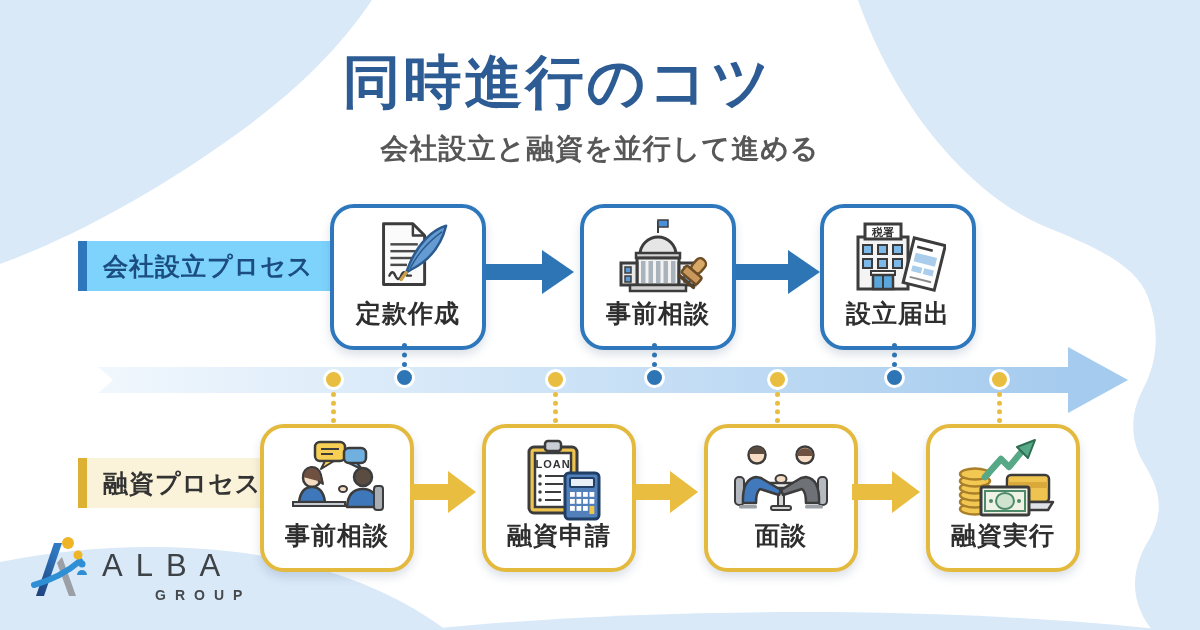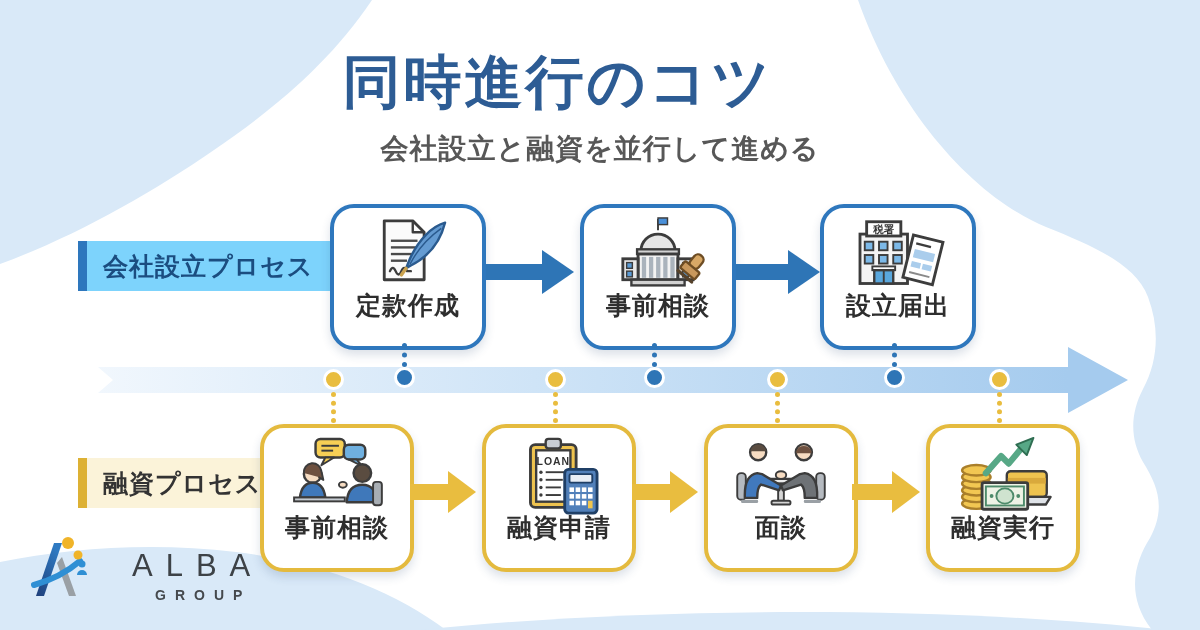--- a/index.html
+++ b/index.html
@@ -35,21 +35,21 @@
   .step{
     position:absolute;width:148px;height:138px;background:#fff;border-radius:24px;
     box-shadow:0 5px 10px rgba(40,70,110,.16);
     display:flex;flex-direction:column;align-items:center;box-sizing:content-box;
   }
   .step.blue{border:4px solid #2e77bd;top:204px;}
   .step.yellow{border:4px solid #e4ba3e;top:424px;width:146px;height:140px;}
   .step .ic{flex:1 1 auto;margin-top:9px;}
   .step-label{
     font-size:25px;font-weight:800;color:#2e2e2e;line-height:1;
-    padding-bottom:28px;letter-spacing:1px;white-space:nowrap;
+    padding-bottom:20px;letter-spacing:1px;white-space:nowrap;
   }
 
   .harrow{position:absolute;}
   .harrow .bar{position:absolute;left:0;top:14px;height:16px;}
   .harrow .head{position:absolute;right:0;top:0;width:0;height:0;}
   .harrow.blue{top:250px;height:44px;}
   .harrow.blue .bar{right:28px;background:#2e75b6;}
   .harrow.blue .head{border-top:22px solid transparent;border-bottom:22px solid transparent;border-left:32px solid #2e75b6;}
   .harrow.yellow{top:471px;height:42px;}
   .harrow.yellow .bar{top:13px;right:24px;background:#e9bd3f;}
@@ -72,21 +72,21 @@
 
   .conn{position:absolute;width:0;}
   .conn.blue{border-left:5px dotted #2e75b6;top:343px;height:24px;}
   .conn.yellow{border-left:5px dotted #e9bd3f;top:392px;height:31px;}
   .dotc{position:absolute;width:15px;height:15px;border-radius:50%;border:3px solid #fff;}
   .dotc.blue{background:#2e75b6;top:367px;}
   .dotc.yellow{background:#e9bd3f;top:369px;}
 
   .logo{position:absolute;left:28px;top:534px;display:flex;align-items:flex-start;}
   .logo-text{margin-left:10px;padding-top:16px;}
-  .logo-name{font-size:31px;letter-spacing:13px;color:#3d4247;font-weight:500;line-height:1;margin-left:30px;}
+  .logo-name{font-size:31px;letter-spacing:13px;color:#3d4247;font-weight:500;line-height:1;}
   .logo-sub{font-size:14px;letter-spacing:9px;color:#45494d;margin-top:7px;margin-left:53px;line-height:1;font-weight:600;}
 </style>
 </head>
 <body>
 
 <div class="canvas">
 
   <svg class="bg" viewBox="0 0 1200 630" aria-hidden="true">
     <path d="M0,0 L372,0 C330,62 278,106 214,150 C150,194 76,236 0,264 Z" fill="#d9e9f8"></path>
     <path d="M858,0 L1200,0 L1200,630 L1152,630 C1124,594 1136,560 1150,538 C1166,508 1158,486 1143,462 C1130,439 1130,414 1143,389 C1158,361 1160,329 1148,297 C1136,265 1096,247 1046,227 C978,199 900,118 858,0 Z" fill="#d9e9f8"></path>

